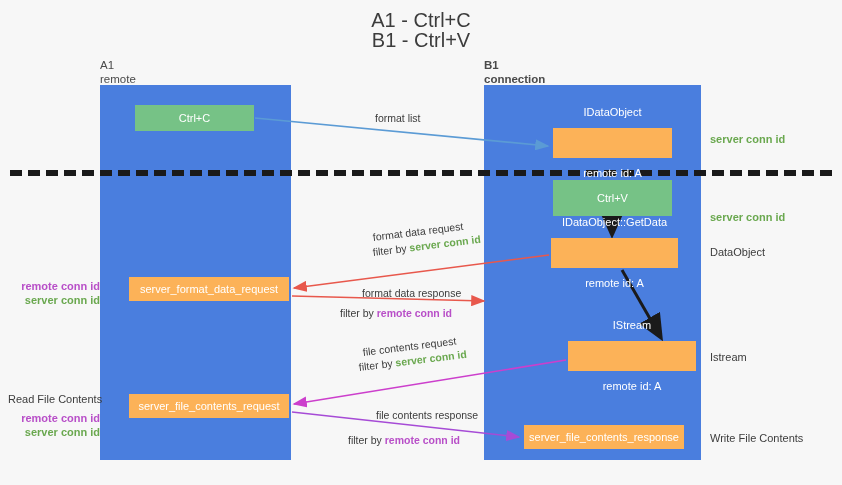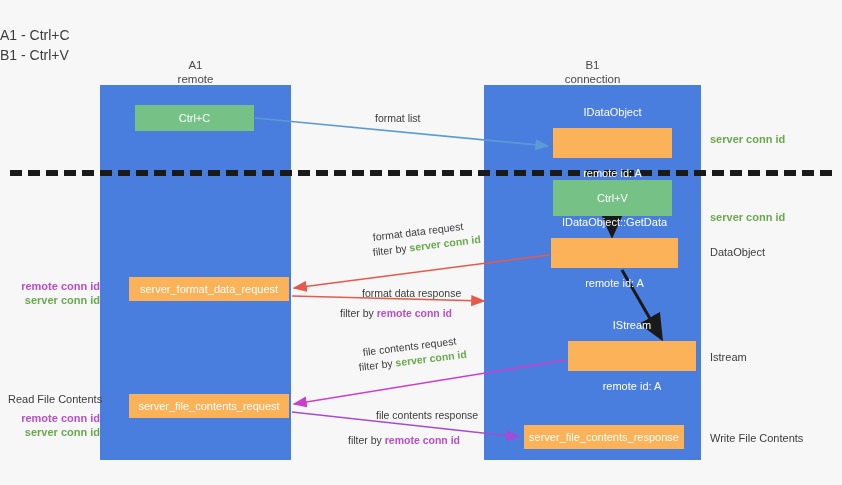--- a/index.html
+++ b/index.html
@@ -9,36 +9,36 @@
     font-family:"Liberation Sans","DejaVu Sans",sans-serif;
     overflow:hidden;
     position:relative;
     color:#3c3c3c;
   }
   #stage{position:absolute;left:0;top:0;width:842px;height:485px;}
   .abs{position:absolute;}
 
   
   #title{
-    left:0;top:25px;width:842px;text-align:left;
-    font-size:14px;line-height:20px;color:#3c3c3c;
+    left:0;top:10px;width:842px;text-align:center;
+    font-size:20px;line-height:20px;color:#3c3c3c;
   }
 
   
   .lane{
     background:#4a7ede;
   }
   #lane-a{left:100px;top:85px;width:191px;height:375px;}
   #lane-b{left:484px;top:85px;width:217px;height:375px;}
 
   .lane-head{
-    text-align:center;font-size:11.5px;line-height:14px;color:#4a4a4a;
+    text-align:left;font-size:11.5px;line-height:14px;color:#4a4a4a;
   }
   #head-a{left:100px;top:58px;width:191px;}
-  #head-b{left:484px;top:58px;width:217px;}
+  #head-b{left:484px;top:58px;width:217px;font-weight:bold;}
 
   
   #divider{
     left:10px;top:170px;width:822px;height:0;
     border-top:6px dashed #1a1a1a;
   }
 
   
   .box{
     box-sizing:border-box;

